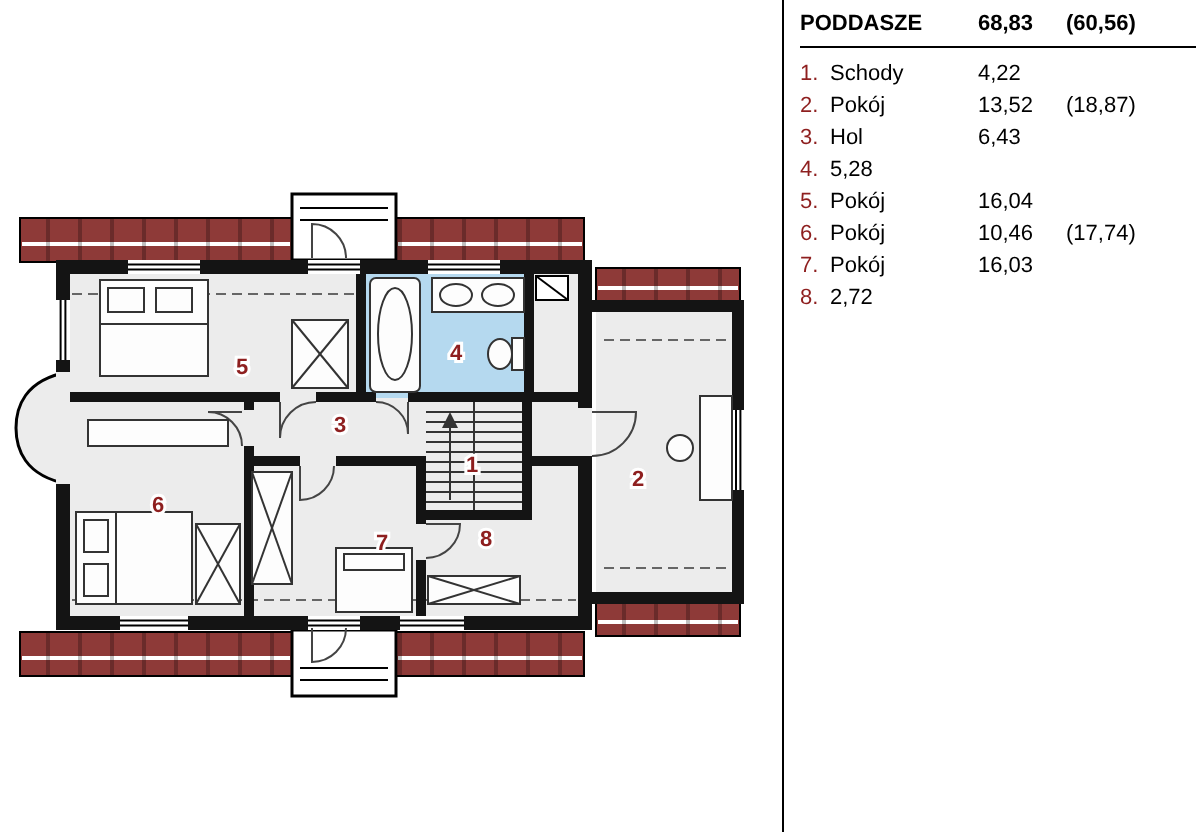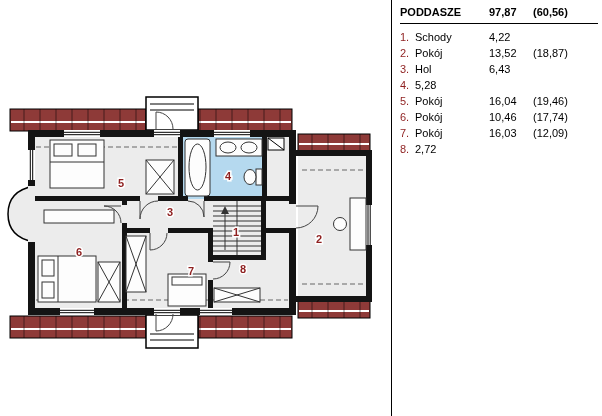--- a/index.html
+++ b/index.html
@@ -245,21 +245,21 @@
       <text class="rn" x="79" y="256" fill="#8e1f1f">6</text>
       <text class="rn" x="191" y="275" fill="#8e1f1f">7</text>
       <text class="rn" x="243" y="273" fill="#8e1f1f">8</text>
     </g>
   </svg>
   </div>
 
   <div class="legend">
     <div class="lg-title">
       <span>PODDASZE</span>
-      <span>97,87</span>
+      <span>68,83</span>
       <span>(60,56)</span>
     </div>
     <div class="lg-divider"></div>
 
     <div class="lg-row">
       <span class="num">1.</span>
       <span class="nm">Schody</span>
       <span class="ar">4,22</span>
       <span class="gr"></span>
     </div>
@@ -276,33 +276,31 @@
       <span class="gr"></span>
     </div>
     <div class="lg-row">
       <span class="num">4.</span>
       <span class="ar">5,28</span>
     </div>
     <div class="lg-row">
       <span class="num">5.</span>
       <span class="nm">Pokój</span>
       <span class="ar">16,04</span>
-      <span class="gr">(19,46)</span>
     </div>
     <div class="lg-row">
       <span class="num">6.</span>
       <span class="nm">Pokój</span>
       <span class="ar">10,46</span>
       <span class="gr">(17,74)</span>
     </div>
     <div class="lg-row">
       <span class="num">7.</span>
       <span class="nm">Pokój</span>
       <span class="ar">16,03</span>
-      <span class="gr">(12,09)</span>
     </div>
     <div class="lg-row">
       <span class="num">8.</span>
       <span class="ar">2,72</span>
     </div>
   </div>
 
 </div>
 
 </body></html>

